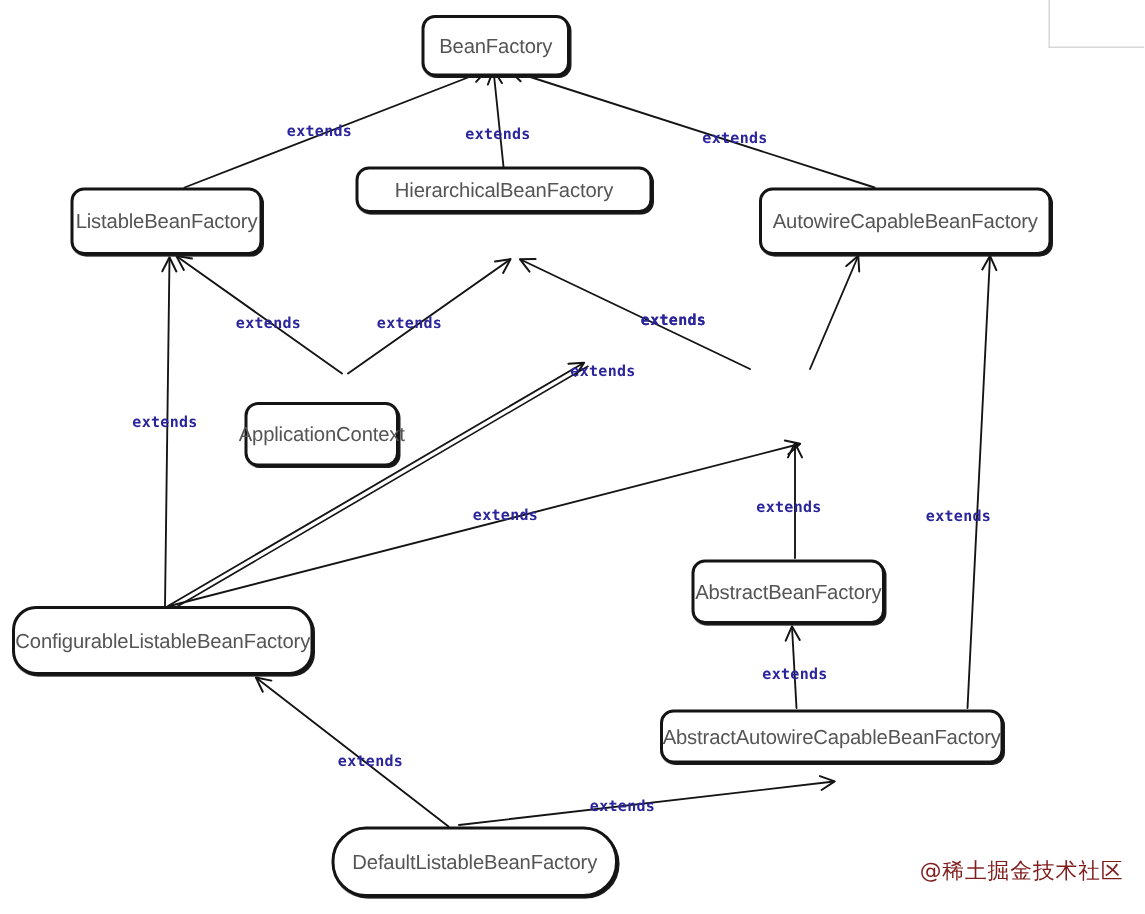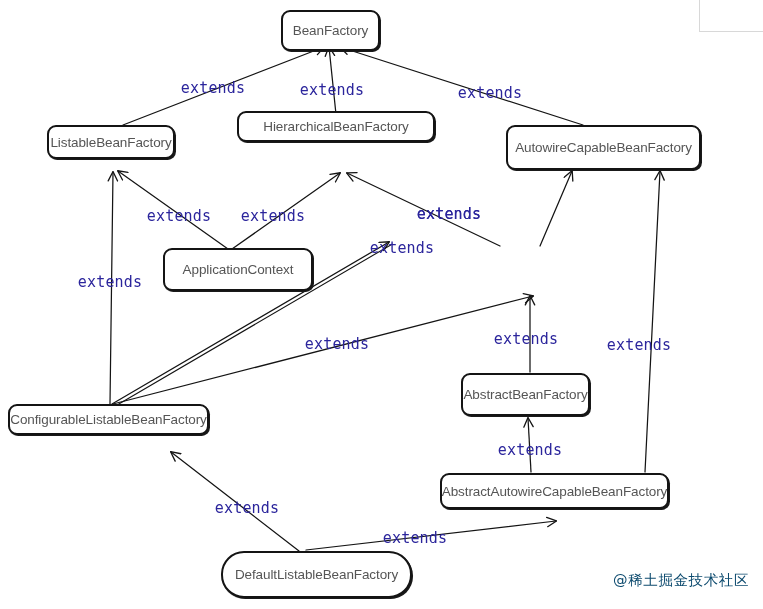--- a/index.html
+++ b/index.html
@@ -62,42 +62,42 @@
   }
   .uml-node .node-text {
     display: block;
     padding: 0 6px;
     pointer-events: none;
   }
   .edge-label {
     position: absolute;
     color: #2b259c;
     font-family: "DejaVu Sans Mono", "Liberation Mono", monospace;
-    font-size: 15px;
-    font-weight: normal;
+    font-size: 10px;
+    font-weight: bold;
     letter-spacing: 0.2px;
     white-space: nowrap;
     background: transparent;
     transform: translate(-50%, -50%);
   }
   #corner-frame {
     position: absolute;
     right: 0;
     top: -1px;
     width: 63px;
     height: 32px;
     border-left: 1px solid #d8d8d8;
     border-bottom: 1px solid #d8d8d8;
     background: #ffffff;
   }
   #watermark {
     position: absolute;
     right: 14px;
     bottom: 19px;
-    color: #0c4a6e;
+    color: #7f1d1d;
     font-family: "DejaVu Sans", sans-serif;
     font-size: 14.5px;
     letter-spacing: 0.6px;
     white-space: nowrap;
     user-select: none;
   }
 </style>
 </head>
 <body>
 
@@ -129,36 +129,36 @@
         <path d="M 645 472 L 660 171" fill="none" stroke="#141414" stroke-width="1.25" stroke-linecap="round" marker-end="url(#arrow-open)"></path>
         <path d="M 299 551 L 171 452" fill="none" stroke="#141414" stroke-width="1.25" stroke-linecap="round" marker-end="url(#arrow-open)"></path>
         <path d="M 306 550 L 556 521" fill="none" stroke="#141414" stroke-width="1.25" stroke-linecap="round" marker-end="url(#arrow-open)"></path>
       </g>
   </svg>
 
   <div id="node-layer">
       <div class="uml-node" style="left: 281px; top: 10px; width: 99px; height: 41px;">
         <span class="node-text">BeanFactory</span>
       </div>
-      <div class="uml-node" style="left: 47px; top: 125px; width: 128px; height: 34px;">
+      <div class="uml-node" style="left: 47px; top: 125px; width: 128px; height: 45px;">
         <span class="node-text">ListableBeanFactory</span>
       </div>
       <div class="uml-node" style="left: 237px; top: 111px; width: 198px; height: 31px;">
         <span class="node-text">HierarchicalBeanFactory</span>
       </div>
       <div class="uml-node" style="left: 506px; top: 125px; width: 195px; height: 45px; justify-content: center;">
         <span class="node-text">AutowireCapableBeanFactory</span>
       </div>
-      <div class="uml-node" style="left: 163px; top: 248px; width: 150px; height: 43px;">
+      <div class="uml-node" style="left: 163px; top: 268px; width: 103px; height: 43px;">
         <span class="node-text">ApplicationContext</span>
       </div>
       <div class="uml-node" style="left: 461px; top: 373px; width: 129px; height: 43px;">
         <span class="node-text">AbstractBeanFactory</span>
       </div>
-      <div class="uml-node" style="left: 8px; top: 404px; width: 201px; height: 31px;">
+      <div class="uml-node" style="left: 8px; top: 404px; width: 201px; height: 46px; border-radius: 16px;">
         <span class="node-text">ConfigurableListableBeanFactory</span>
       </div>
       <div class="uml-node" style="left: 440px; top: 473px; width: 229px; height: 36px;">
         <span class="node-text">AbstractAutowireCapableBeanFactory</span>
       </div>
       <div class="uml-node" style="left: 221px; top: 551px; width: 191px; height: 47px; border-radius: 23px;">
         <span class="node-text">DefaultListableBeanFactory</span>
       </div>
     </div>
   <div id="label-layer">

